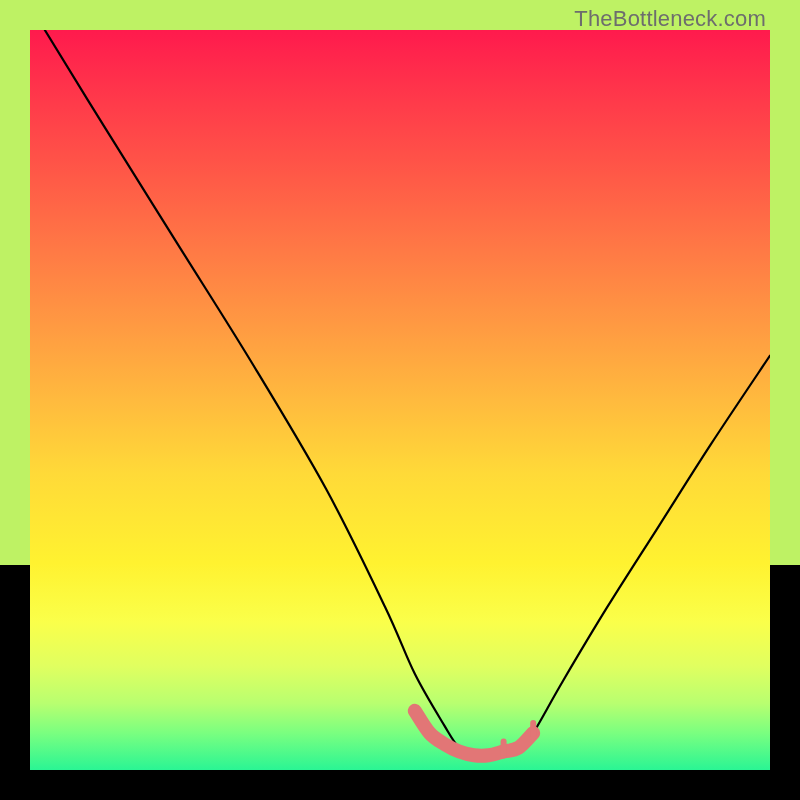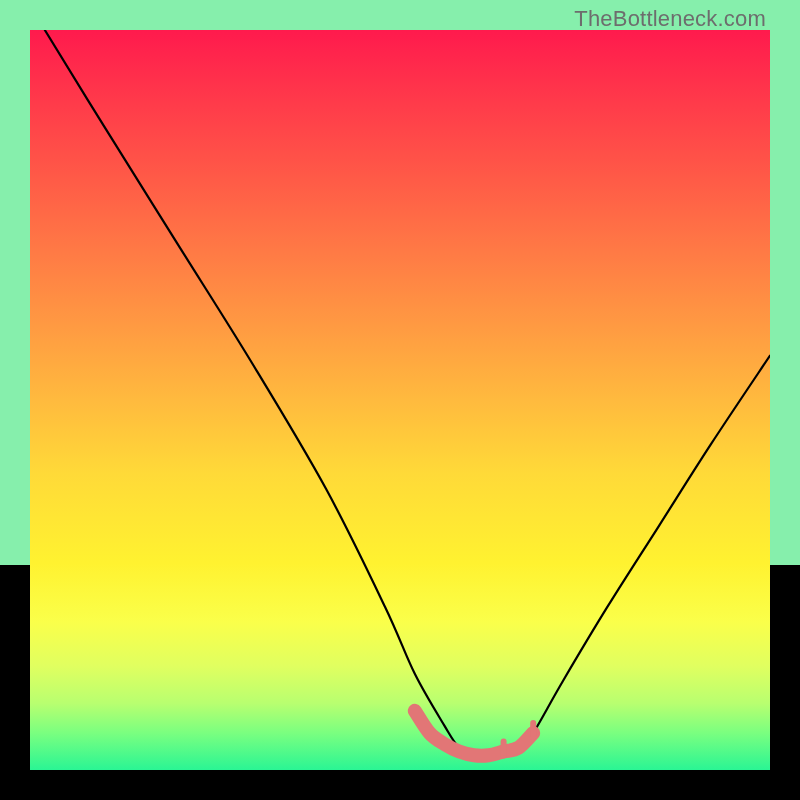--- a/index.html
+++ b/index.html
@@ -8,21 +8,21 @@
     width: 800px;
     height: 800px;
     background: #000;
     overflow: hidden;
     font-family: Arial, Helvetica, sans-serif;
   }
   .frame {
     position: relative;
     width: 800px;
     height: 565px;
-    background: #86efac;
+    background: #bef264;
   }
   .plot-area {
     position: absolute;
     left: 30px;
     top: 30px;
     width: 740px;
     height: 740px;
     background: linear-gradient(to bottom,
       #ff1a4d 0%,
       #ff3b4a 10%,

